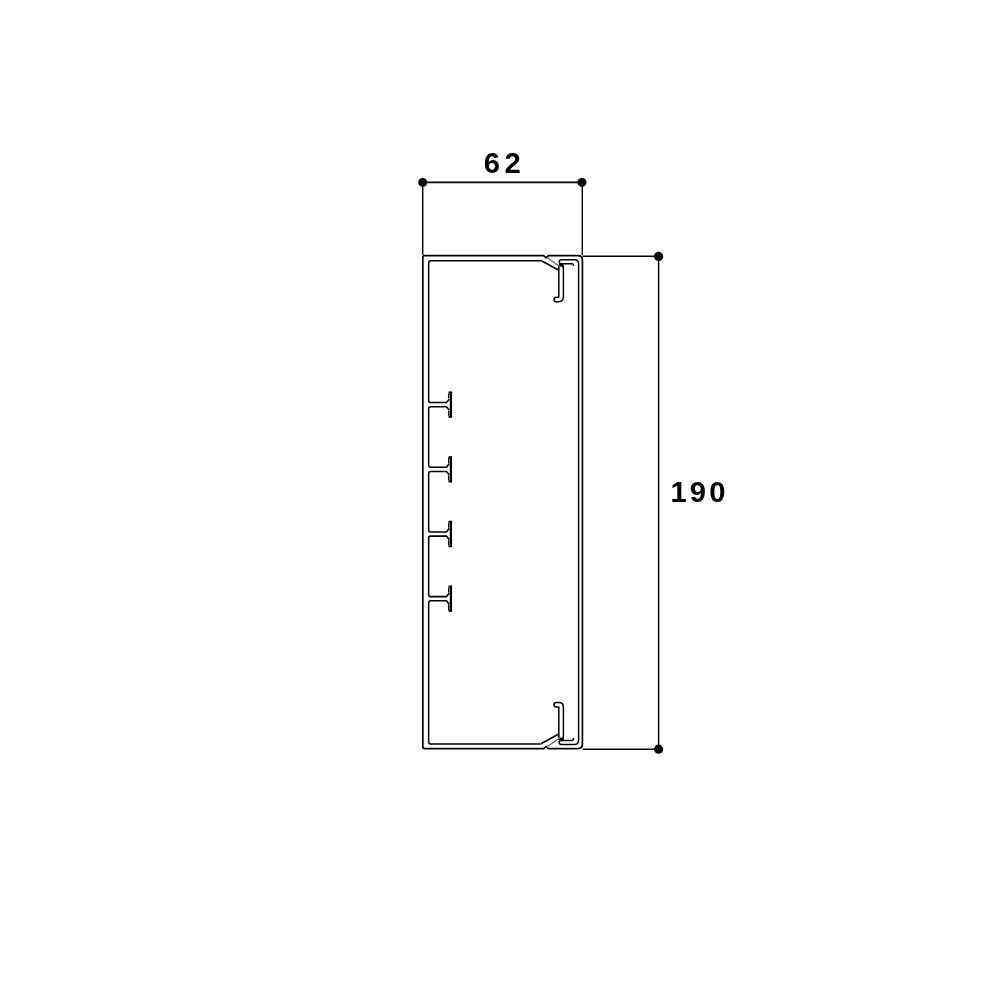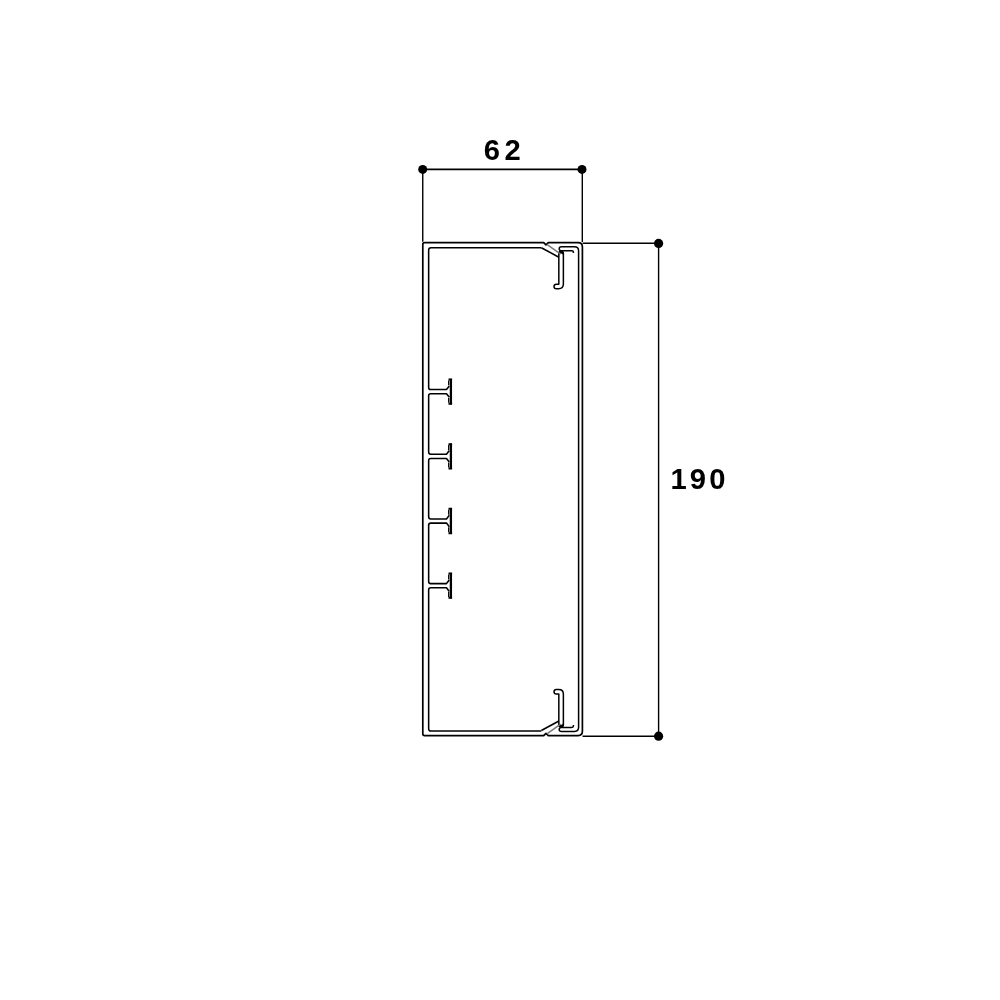--- a/index.html
+++ b/index.html
@@ -1,15 +1,15 @@
 <!DOCTYPE html>
 <html><head><meta charset="utf-8">
 <style>
 html,body{margin:0;padding:0;background:#fff;}
-.wrap{width:1000px;height:876px;}
+.wrap{width:1000px;height:876px;margin-top:13px;}
 text{font-family:"Liberation Sans",sans-serif;font-weight:bold;fill:#000;}
 </style></head>
 <body>
 <div class="wrap">
 <svg width="1000" height="1000" viewBox="0 0 1000 1000">
 
 <g fill="none" stroke="#000">
 <path d="M561.1,253.4 V284.1 Q561.1,286.5 558.7,286.5 H556.3" stroke-width="6.05" stroke-linecap="round" stroke-linejoin="round"></path>
 <path d="M561.1,724.8 V694.1 Q561.1,691.7 558.7,691.7 H556.3" stroke-width="6.05" stroke-linecap="round" stroke-linejoin="round"></path>
 </g>

